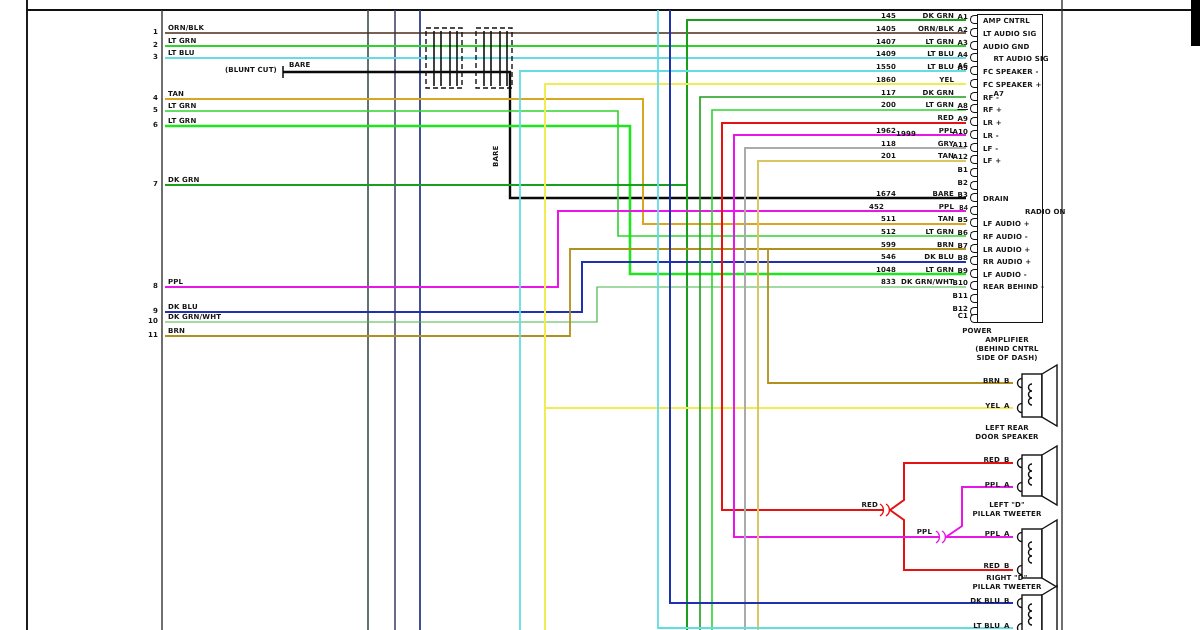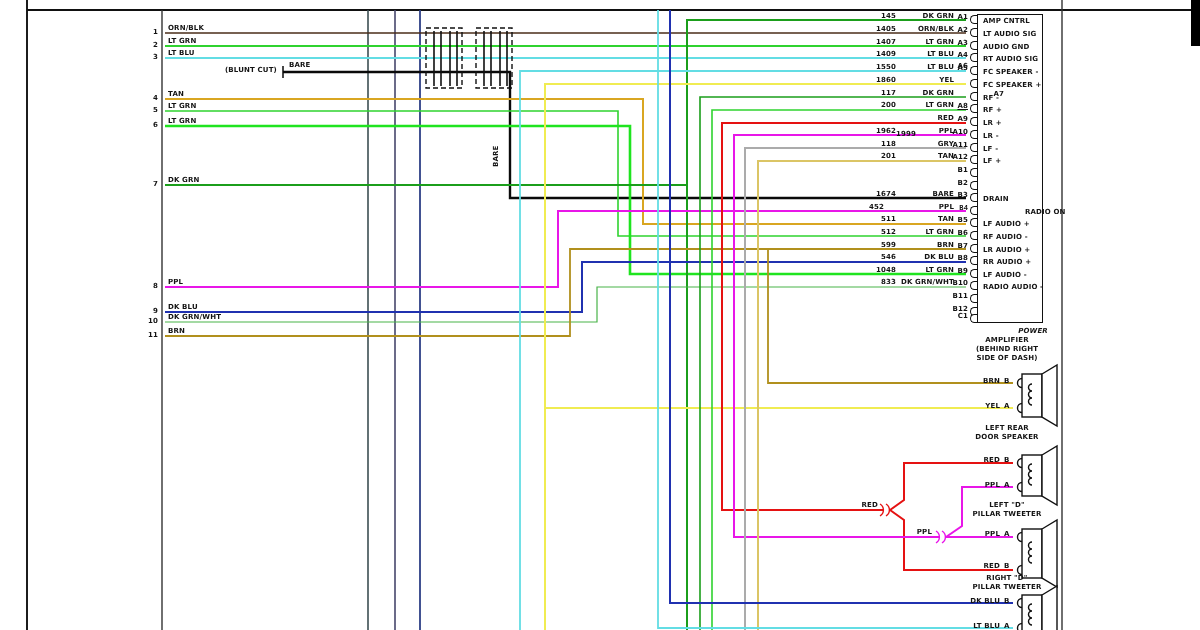--- a/index.html
+++ b/index.html
@@ -120,21 +120,21 @@
       <div class="lbl" style="left: 983px; top: 29.75px; width: 76px;">LT AUDIO SIG</div>
       <div class="lbl r" style="left: 852px; top: 37.5px; width: 44px;">1407</div>
       <div class="lbl r" style="left: 898px; top: 37.5px; width: 56px;">LT GRN</div>
       <div class="lbl r" style="left: 944px; top: 38.5px; width: 24px;">A3</div>
       <div class="pin-arc" style="left: 970px; top: 40.5px;"></div>
       <div class="lbl" style="left: 983px; top: 42.5px; width: 76px;">AUDIO GND</div>
       <div class="lbl r" style="left: 852px; top: 50.25px; width: 44px;">1409</div>
       <div class="lbl r" style="left: 898px; top: 50.25px; width: 56px;">LT BLU</div>
       <div class="lbl r" style="left: 944px; top: 51.25px; width: 24px;">A4</div>
       <div class="pin-arc" style="left: 970px; top: 53.25px;"></div>
-      <div class="lbl" style="left: 983px; top: 55.25px; width: 76px;">RT AUDIO SIG</div>
+      <div class="lbl" style="left: 983px; top: 55.25px; width: 76px; text-align: center;">RT AUDIO SIG</div>
       <div class="lbl r" style="left: 852px; top: 63px; width: 44px;">1550</div>
       <div class="lbl r" style="left: 898px; top: 63px; width: 56px;">LT BLU</div>
       <div class="lbl r" style="left: 944px; top: 64px; width: 24px;">A5</div>
       <div class="pin-arc" style="left: 970px; top: 66px;"></div>
       <div class="lbl" style="left: 983px; top: 68px; width: 76px;">FC SPEAKER -</div>
       <div class="lbl r" style="left: 852px; top: 75.75px; width: 44px;">1860</div>
       <div class="lbl r" style="left: 898px; top: 75.75px; width: 56px;">YEL</div>
       <div class="lbl r" style="left: 944px; top: 62px; width: 24px;">A6</div>
       <div class="pin-arc" style="left: 970px; top: 78.75px;"></div>
       <div class="lbl" style="left: 983px; top: 80.75px; width: 76px;">FC SPEAKER +</div>
@@ -204,21 +204,21 @@
       <div class="lbl" style="left: 983px; top: 258.2px; width: 76px;">RR AUDIO +</div>
       <div class="lbl r" style="left: 852px; top: 265.8px; width: 44px;">1048</div>
       <div class="lbl r" style="left: 898px; top: 265.8px; width: 56px;">LT GRN</div>
       <div class="lbl r" style="left: 944px; top: 266.8px; width: 24px;">B9</div>
       <div class="pin-arc" style="left: 970px; top: 268.8px;"></div>
       <div class="lbl" style="left: 983px; top: 270.8px; width: 76px;">LF AUDIO -</div>
       <div class="lbl r" style="left: 852px; top: 278.4px; width: 44px;">833</div>
       <div class="lbl r" style="left: 898px; top: 278.4px; width: 56px;">DK GRN/WHT</div>
       <div class="lbl r" style="left: 944px; top: 279.4px; width: 24px;">B10</div>
       <div class="pin-arc" style="left: 970px; top: 281.4px;"></div>
-      <div class="lbl" style="left: 983px; top: 283.4px; width: 76px;">RADIO AUDIO -</div>
+      <div class="lbl" style="left: 983px; top: 283.4px; width: 76px;">REAR BEHIND -</div>
       <div class="lbl r" style="left: 944px; top: 292px; width: 24px;">B11</div>
       <div class="pin-arc" style="left: 970px; top: 294px;"></div>
       <div class="lbl r" style="left: 944px; top: 304.6px; width: 24px;">B12</div>
       <div class="pin-arc" style="left: 970px; top: 306.6px;"></div>
       <div class="lbl r" style="left: 944px; top: 312px; width: 24px;">C1</div>
       <div class="pin-arc" style="left: 970px; top: 314px;"></div>
     </div>
   <div id="left-rows">
       <div class="lbl r" style="left: 140px; top: 28px; width: 18px;">1</div>
       <div class="lbl" style="left: 168px; top: 24px;">ORN/BLK</div>
@@ -261,19 +261,19 @@
       <div class="lbl r" style="left: 930px; top: 562px; width: 70px;">RED</div>
       <div class="lbl" style="left: 1004px; top: 562px; width: 10px;">B</div>
       <div class="lbl c" style="left: 950px; top: 574px; width: 114px;">RIGHT "D"</div>
       <div class="lbl c" style="left: 950px; top: 583px; width: 114px;">PILLAR TWEETER</div>
       <div class="lbl r" style="left: 930px; top: 597px; width: 70px;">DK BLU</div>
       <div class="lbl" style="left: 1004px; top: 597px; width: 10px;">B</div>
       <div class="lbl r" style="left: 930px; top: 622px; width: 70px;">LT BLU</div>
       <div class="lbl" style="left: 1004px; top: 622px; width: 10px;">A</div>
     </div>
   <div id="amp-title">
-      <div class="lbl c" style="left: 976px; top: 327px; width: 114px; font-style: italic;">POWER</div>
+      <div class="lbl c" style="left: 920px; top: 327px; width: 114px;">POWER</div>
       <div class="lbl c" style="left: 950px; top: 336px; width: 114px;">AMPLIFIER</div>
-      <div class="lbl c" style="left: 950px; top: 345px; width: 114px;">(BEHIND RIGHT</div>
+      <div class="lbl c" style="left: 950px; top: 345px; width: 114px;">(BEHIND CNTRL</div>
       <div class="lbl c" style="left: 950px; top: 354px; width: 114px;">SIDE OF DASH)</div>
     </div>
 
 </div>
 
 </body></html>

